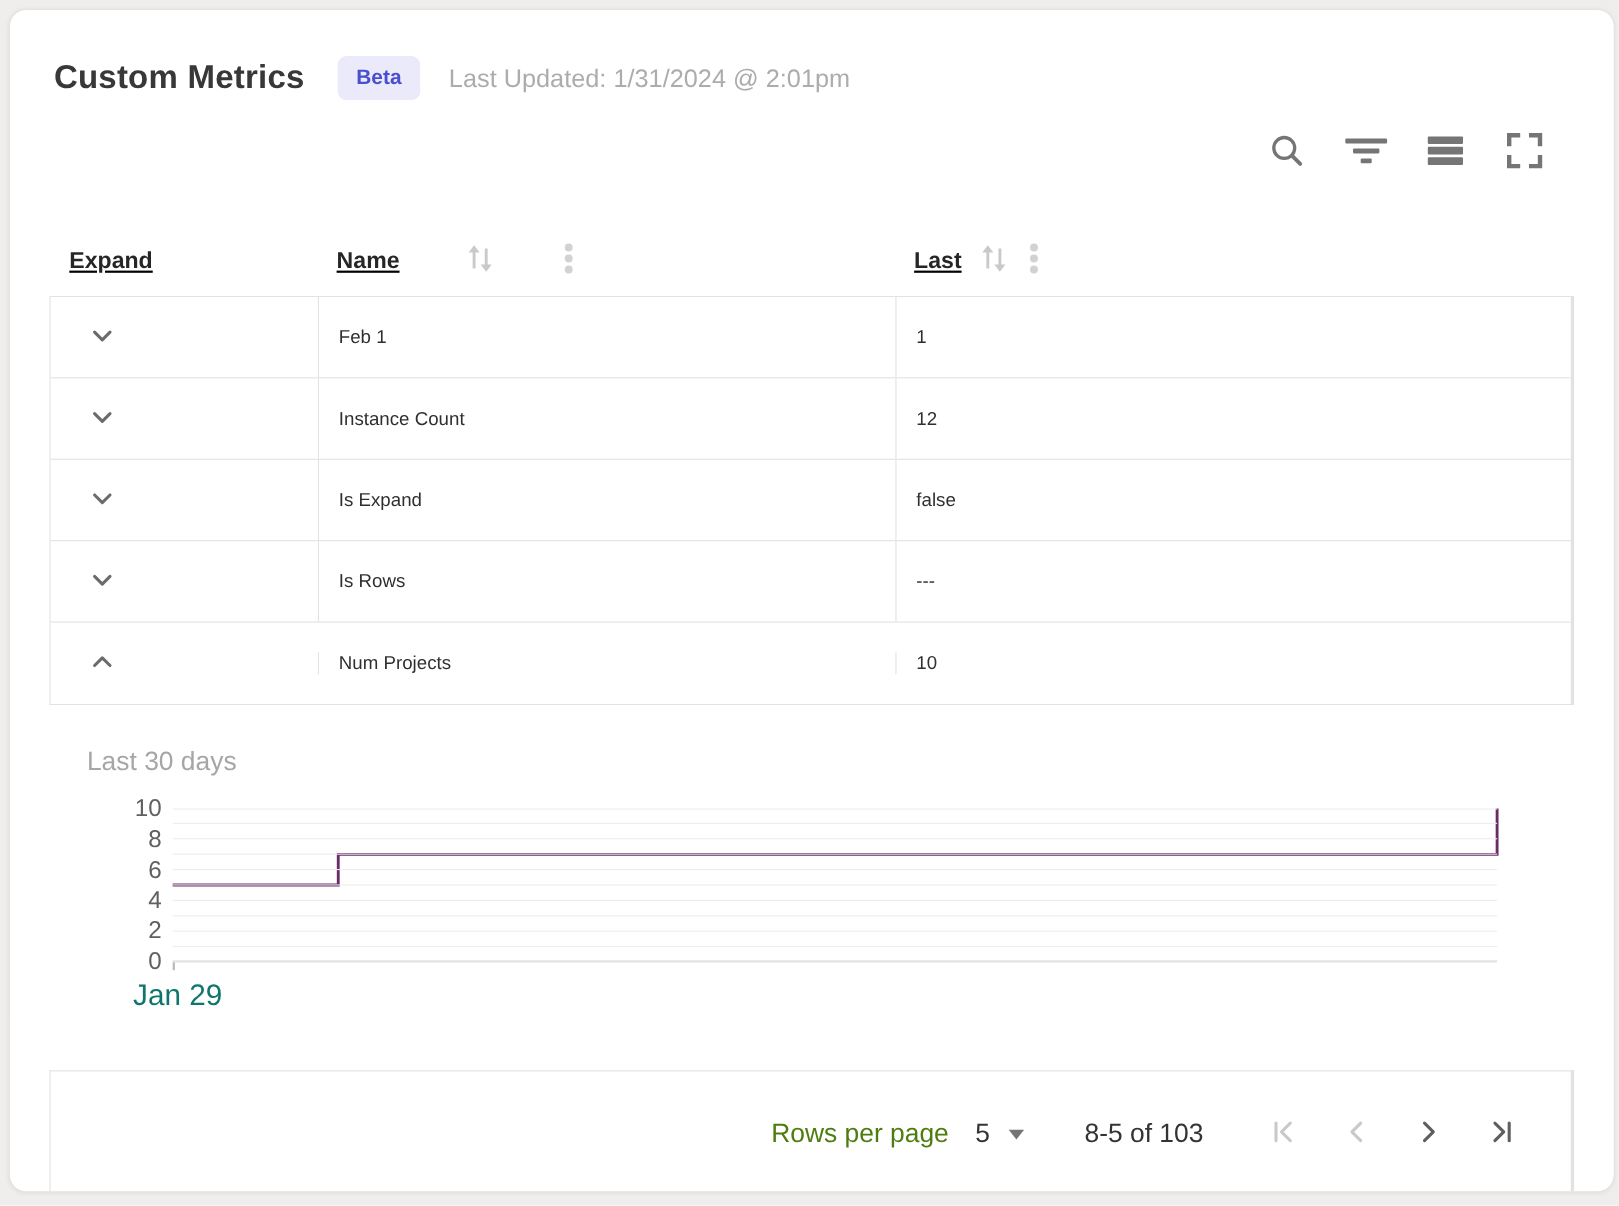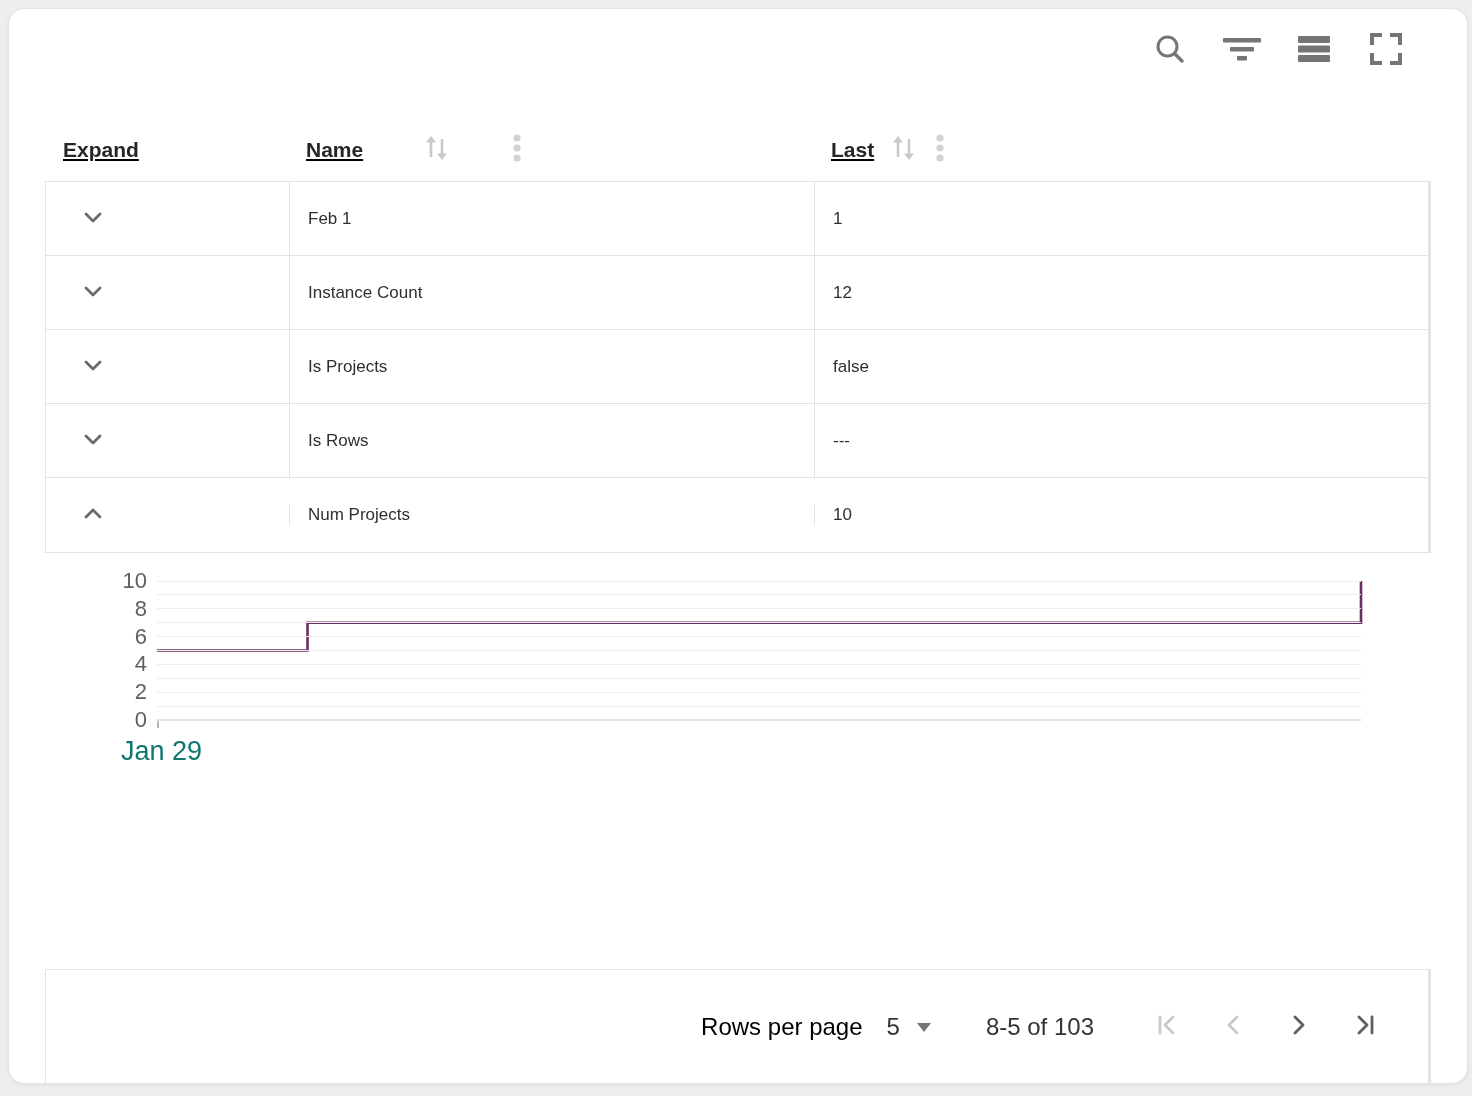--- a/index.html
+++ b/index.html
@@ -155,21 +155,21 @@
     border-top: 1px solid #e2e2e2;
     border-left: 1px solid #e2e2e2;
     border-right: 3px solid #e2e2e2;
     height: 114px;
     flex: 0 0 auto;
     display: flex;
     align-items: center;
     justify-content: flex-end;
     padding-right: 30px;
   }
-  .rpp-label { font-size: 24px; color: #000000; }
+  .rpp-label { font-size: 24px; color: #4d7c0f; }
   .rpp-select {
     display: flex; align-items: center;
     margin-left: 24px;
     background: none; border: none; cursor: pointer;
     font-family: inherit;
   }
   .rpp-value { font-size: 24px; color: #333333; }
   .range-label { font-size: 24px; color: #333333; margin-left: 54px; }
   .pager { display: flex; align-items: center; margin-left: 40px; }
   .pg-btn {
@@ -177,20 +177,25 @@
     width: 66px; height: 40px;
     display: flex; align-items: center; justify-content: center;
     padding: 0;
   }
 </style>
 </head>
 <body>
 
 <div class="card">
 
+  <div class="hdr">
+    <div class="title">Custom Metrics</div>
+    <div class="badge">Beta</div>
+    <div class="updated">Last Updated: 1/31/2024 @ 2:01pm</div>
+  </div>
 
   <div class="toolbar">
     <button class="icon-btn">
       <span>
         <svg width="34" height="34" viewBox="0 0 34 34">
           <circle cx="14.5" cy="14.5" r="9.5" fill="none" stroke="#757575" stroke-width="3"></circle>
           <line x1="21.5" y1="21.5" x2="29" y2="29" stroke="#757575" stroke-width="3.4" stroke-linecap="round"></line>
         </svg>
       </span>
     </button>
@@ -299,21 +304,21 @@
     <div class="trow">
       <div class="cell cell-expand col-expand">
         <button class="expand-btn">
           <span>
             <svg width="26" height="26" viewBox="0 0 26 26" fill="none" stroke="#6b6b6b" stroke-width="2.8" stroke-linecap="round" stroke-linejoin="round">
                 <polyline points="6,10 13,17 20,10"></polyline>
               </svg>
           </span>
         </button>
       </div>
-      <div class="cell cell-name col-name">Is Projects</div>
+      <div class="cell cell-name col-name">Is Expand</div>
       <div class="cell cell-value col-value">false</div>
     </div>
 
     <div class="trow">
       <div class="cell cell-expand col-expand">
         <button class="expand-btn">
           <span>
             <svg width="26" height="26" viewBox="0 0 26 26" fill="none" stroke="#6b6b6b" stroke-width="2.8" stroke-linecap="round" stroke-linejoin="round">
                 <polyline points="6,10 13,17 20,10"></polyline>
               </svg>
@@ -334,20 +339,21 @@
           </span>
         </button>
       </div>
       <div class="cell cell-name col-name">Num Projects</div>
       <div class="cell cell-value col-value">10</div>
     </div>
 
   </div>
 
   <div class="panel">
+    <div class="panel-title">Last 30 days</div>
     <div class="chart-wrap">
       <svg class="chart-svg" width="1204" height="139" viewBox="0 0 1204 139">
         <polyline id="trend-polyline" fill="none" stroke-width="2.6" stroke-linejoin="miter" points="0,69.5 150.5,69.5 150.5,41.7 1204,41.7 1204,0" stroke="#692d66"></polyline>
       </svg>
       <div class="x-tickmark"></div>
       <div class="x-label">Jan 29</div>
     <div class="gridline zero" style="top: 138px;"></div>
         <div class="gridline" style="top: 124.6px;"></div>
         <div class="gridline" style="top: 110.7px;"></div>
         <div class="gridline" style="top: 96.8px;"></div>

